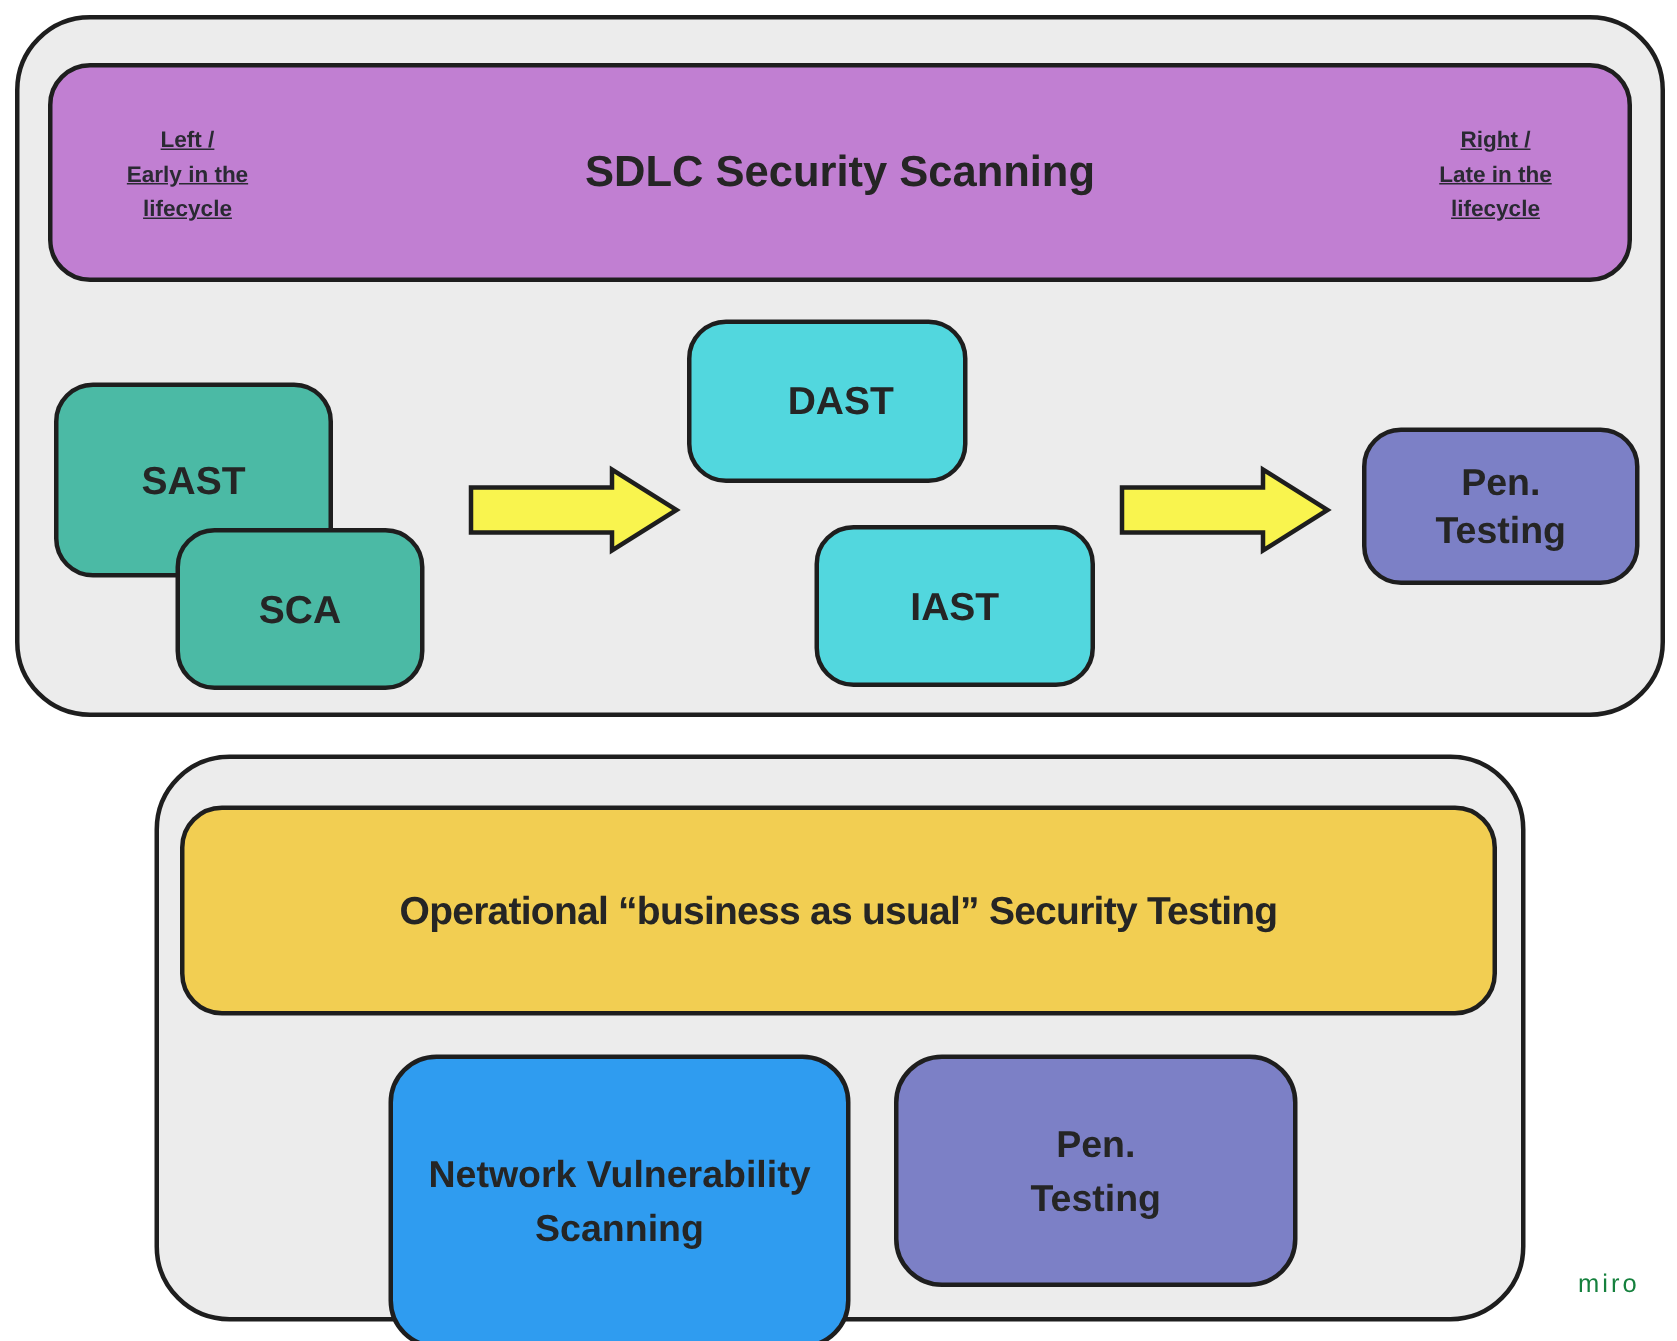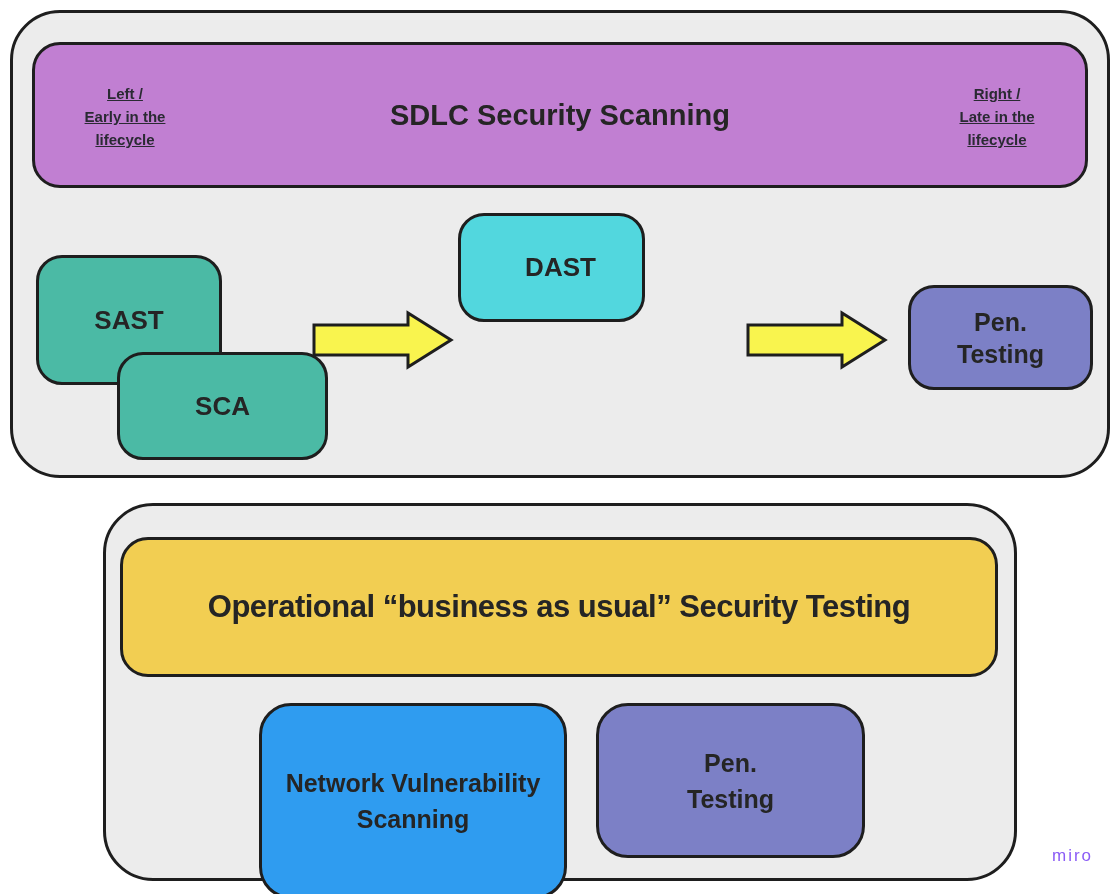--- a/index.html
+++ b/index.html
@@ -19,33 +19,33 @@
   .shape {
     position: absolute; box-sizing: border-box;
     border: 3px solid #1e1e1e;
     display: flex; align-items: center; justify-content: center;
     text-align: center; color: #252525; font-weight: bold;
   }
   .shape .label { white-space: pre-line; }
 
   .banner { border-radius: 28px; }
   #sdlc-banner { left: 32px; top: 42px; width: 1056px; height: 146px; font-size: 29px; }
-  #op-banner   { left: 120px; top: 537px; width: 878px; height: 140px; font-size: 31px; letter-spacing: -0.5px; }
+  #op-banner   { left: 120px; top: 537px; width: 878px; height: 140px; font-size: 26px; letter-spacing: -0.5px; }
 
   .note {
     position: absolute; top: 37px; width: 136px;
     font-size: 15px; font-weight: bold; line-height: 23px;
     color: #2a2a33; text-align: center; white-space: pre-line; text-decoration: underline;
   }
   #sdlc-left-note  { left: 22px; }
   #sdlc-right-note { right: 20px; }
 
   .small-box { border-radius: 26px; font-size: 26px; line-height: 33px; }
   #sast-box { left: 36px;  top: 215px; width: 186px; height: 130px; margin-top: 40px; }
-  #sca-box  { left: 117px; top: 352px; width: 211px; height: 108px; }
+  #sca-box  { left: 117px; top: 352px; width: 166px; height: 108px; }
   #dast-box { left: 458px; top: 213px; width: 187px; height: 109px; padding-left: 18px; }
   #iast-box { left: 543px; top: 350px; width: 187px; height: 108px; }
   #pen-sdlc-box { left: 908px; top: 285px; width: 185px; height: 105px; font-size: 25px; line-height: 32px; }
 
   .bottom-box { border-radius: 32px; font-size: 25px; line-height: 36px; }
   #nvs-box    { left: 259px; top: 703px; width: 308px; height: 196px; }
   #pen-op-box { left: 596px; top: 703px; width: 269px; height: 155px; }
 
   .arrow { position: absolute; width: 142px; height: 60px; }
   #arrow-1 { left: 312px; top: 310px; }
@@ -82,20 +82,23 @@
   </div>
 
   <svg class="arrow" id="arrow-1" viewBox="0 0 142 60">
     <polygon points="2,15 96,15 96,3 139,30 96,57 96,45 2,45" stroke="#1e1e1e" stroke-width="3" stroke-linejoin="miter" style="fill: rgb(249, 244, 78);"></polygon>
   </svg>
 
   <div class="shape small-box" id="dast-box" style="background-color: rgb(82, 215, 222);">
     <div class="label">DAST</div>
   </div>
 
+  <div class="shape small-box" id="iast-box" style="background-color: rgb(82, 215, 222);">
+    <div class="label">IAST</div>
+  </div>
 
   <svg class="arrow" id="arrow-2" viewBox="0 0 142 60">
     <polygon points="2,15 96,15 96,3 139,30 96,57 96,45 2,45" stroke="#1e1e1e" stroke-width="3" stroke-linejoin="miter" style="fill: rgb(249, 244, 78);"></polygon>
   </svg>
 
   <div class="shape small-box" id="pen-sdlc-box" style="background-color: rgb(124, 128, 198);">
     <div class="label">Pen.
 Testing</div>
   </div>
 
@@ -108,15 +111,15 @@
   <div class="shape bottom-box" id="nvs-box" style="background-color: rgb(47, 156, 240);">
     <div class="label">Network Vulnerability
 Scanning</div>
   </div>
 
   <div class="shape bottom-box" id="pen-op-box" style="background-color: rgb(124, 128, 198);">
     <div class="label">Pen.
 Testing</div>
   </div>
 
-  <div class="watermark" style="color: #8b5cf6;">miro</div>
+  <div class="watermark" style="color: #15803d;">miro</div>
 
 </div>
 
 </body></html>

